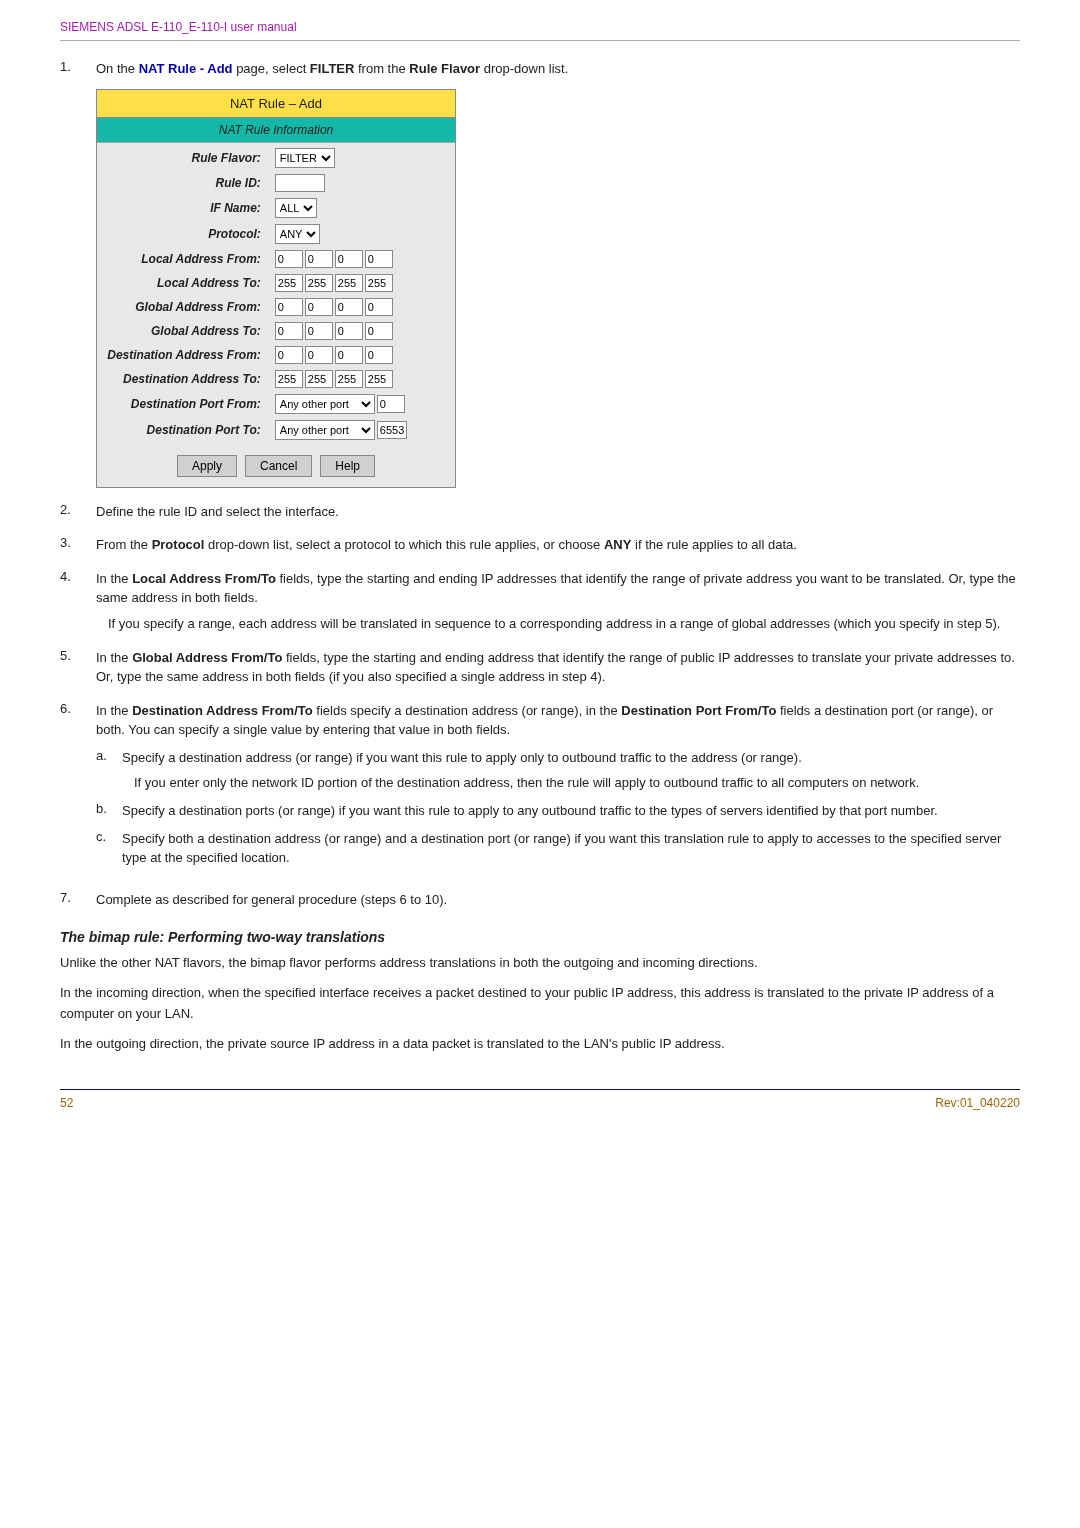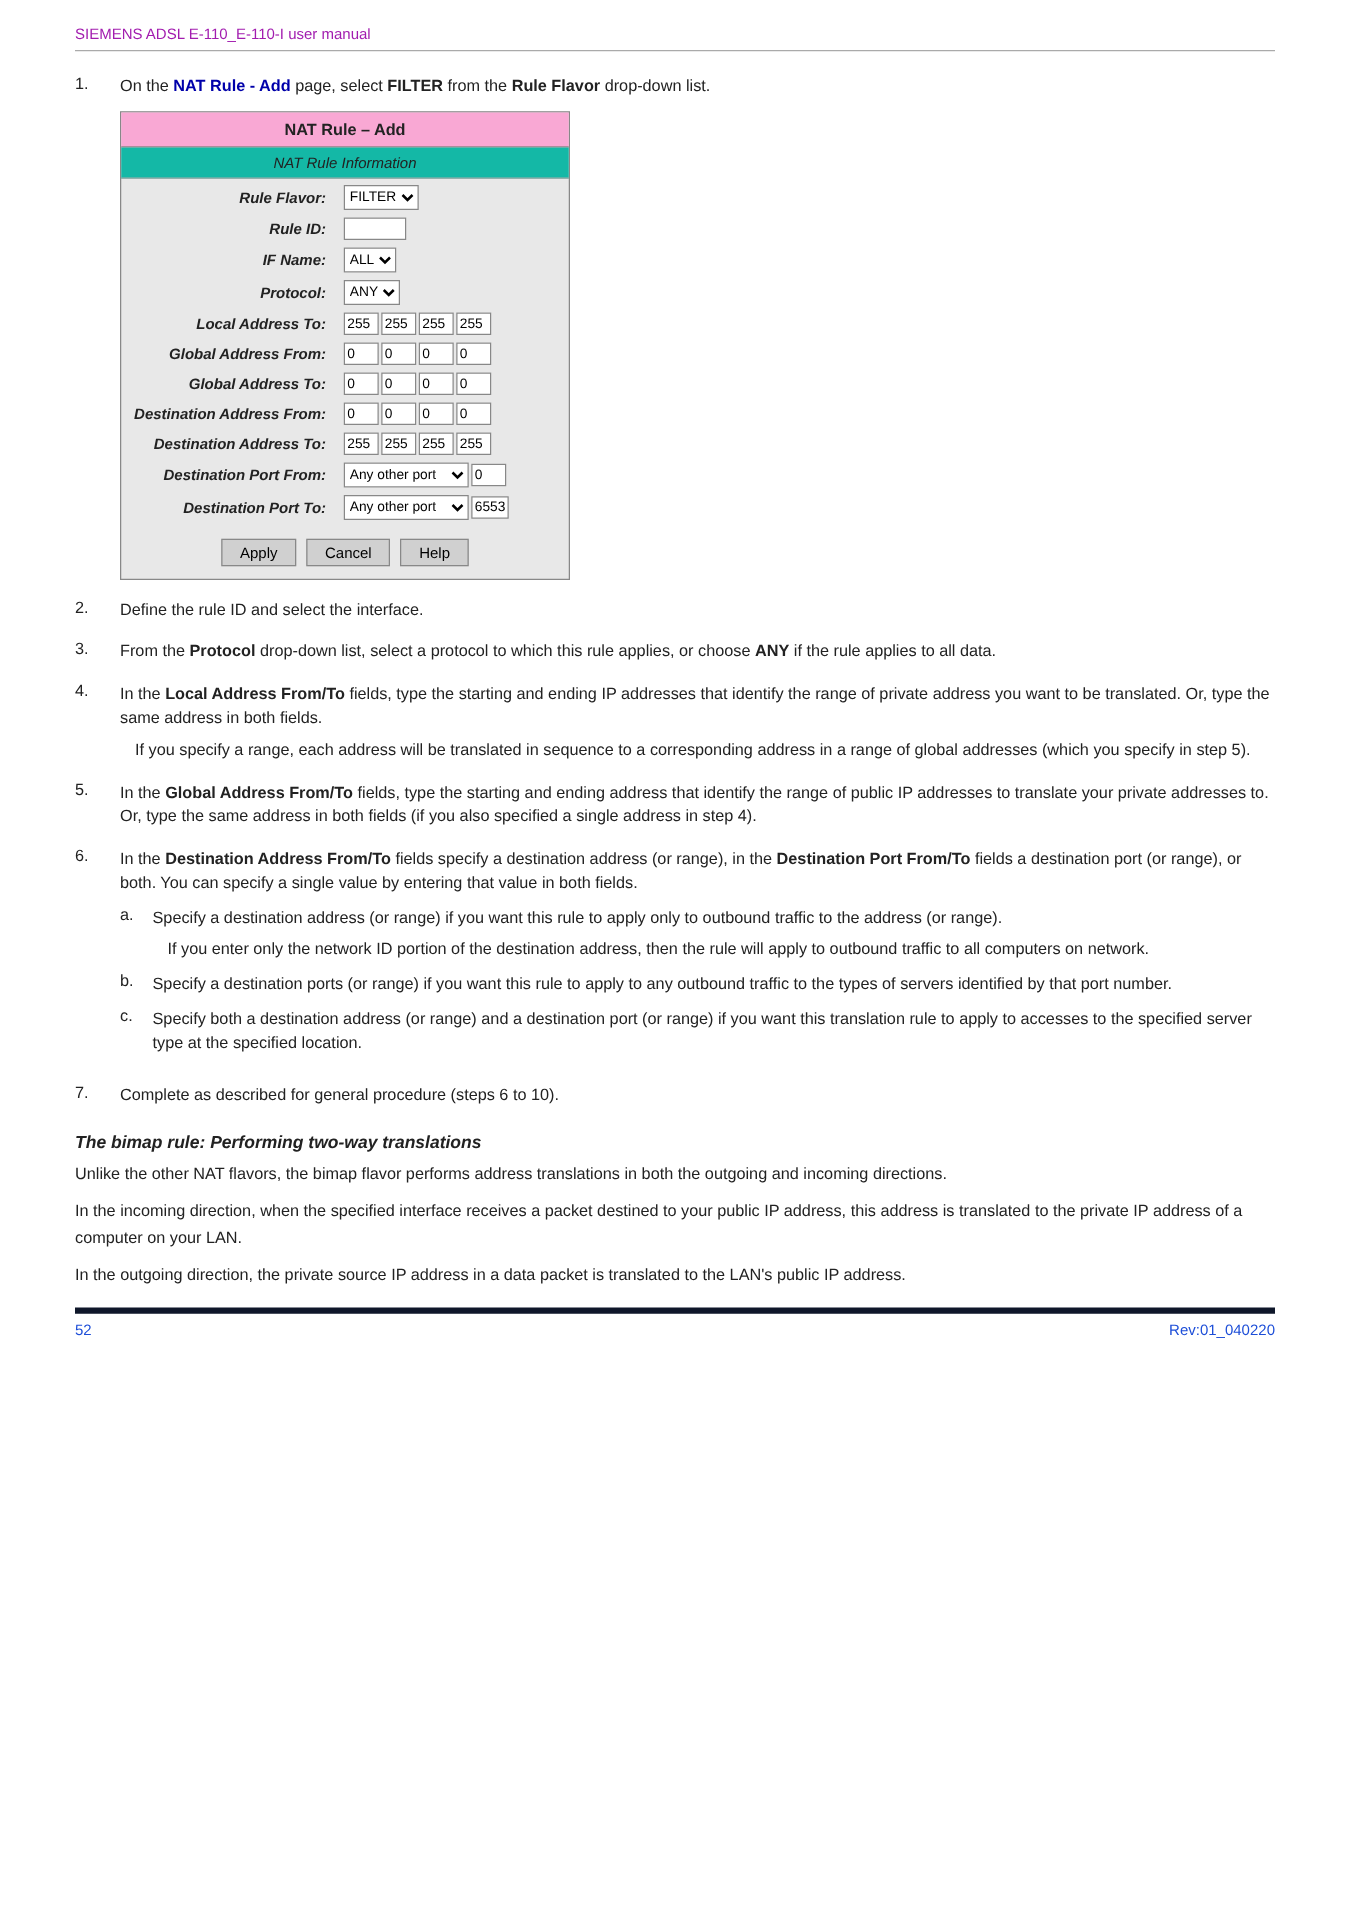--- a/index.html
+++ b/index.html
@@ -48,23 +48,23 @@
       font-weight: bold;
     }
     .nat-box {
       border: 1px solid #888;
       background: #e8e8e8;
       width: 360px;
       margin-top: 10px;
       padding-bottom: 10px;
     }
     .nat-box-title {
-      background: #f9a8d4;
+      background: #fde047;
       text-align: center;
-      font-weight: bold;
+      font-weight: normal;
       font-size: 13px;
       padding: 6px;
       border-bottom: 1px solid #888;
     }
     .nat-section-title {
       text-align: center;
       font-style: italic;
       font-size: 12px;
       padding: 5px;
       border-bottom: 1px solid #aaa;
@@ -148,24 +148,24 @@
       margin: 20px 0 8px 0;
     }
     .para {
       font-size: 13px;
       line-height: 1.55;
       margin-bottom: 10px;
     }
     .footer-row {
       display: flex;
       justify-content: space-between;
-      margin-top: 16px;
+      margin-top: 35px;
       font-size: 12px;
-      color: #1d4ed8;
-      border-top: 5px solid #0f172a;
+      color: #a16207;
+      border-top: 1px solid #0f172a;
       padding-top: 6px;
     }
     .indent-para {
       margin-left: 12px;
       margin-top: 6px;
       font-size: 13px;
       line-height: 1.55;
     }
     .port-row {
       display: flex;
@@ -215,20 +215,31 @@
                   <option>ALL</option>
                 </select>
               </td>
             </tr>
             <tr>
               <td><em>Protocol:</em></td>
               <td>
                 <select class="select-field">
                   <option>ANY</option>
                 </select>
+              </td>
+            </tr>
+            <tr>
+              <td><em>Local Address From:</em></td>
+              <td>
+                <div class="ip-group">
+                  <input type="text" class="field-input field-input-sm" value="0" style="">
+                  <input type="text" class="field-input field-input-sm" value="0" style="">
+                  <input type="text" class="field-input field-input-sm" value="0" style="">
+                  <input type="text" class="field-input field-input-sm" value="0" style="">
+                </div>
               </td>
             </tr>
             <tr>
               <td><em>Local Address To:</em></td>
               <td>
                 <div class="ip-group">
                   <input type="text" class="field-input field-input-sm" value="255" style="">
                   <input type="text" class="field-input field-input-sm" value="255" style="">
                   <input type="text" class="field-input field-input-sm" value="255" style="">
                   <input type="text" class="field-input field-input-sm" value="255" style="">

